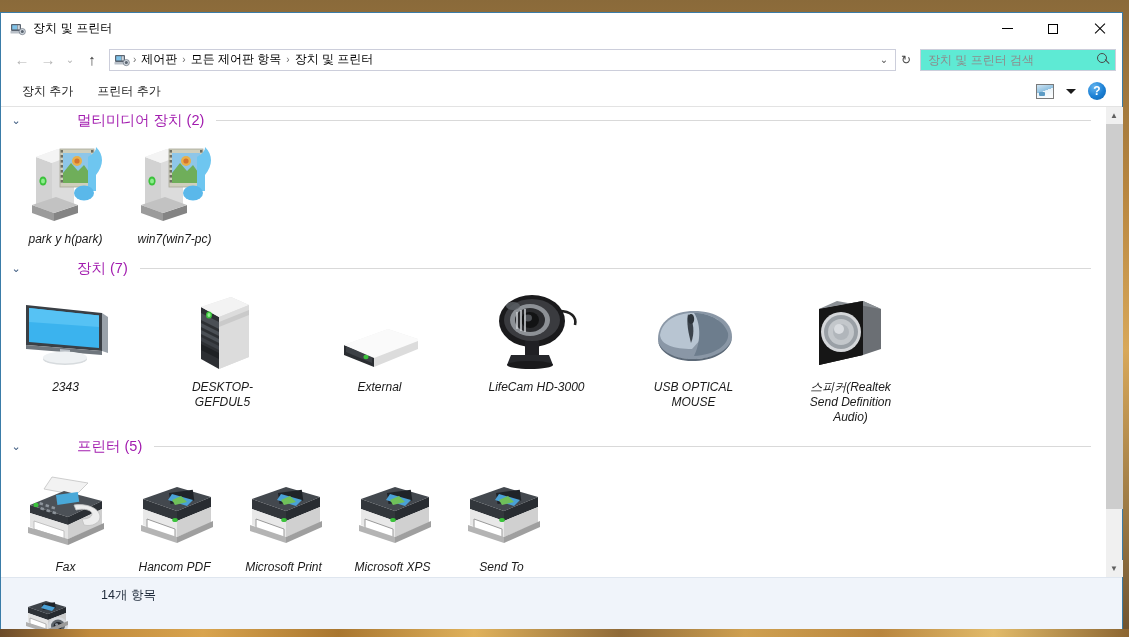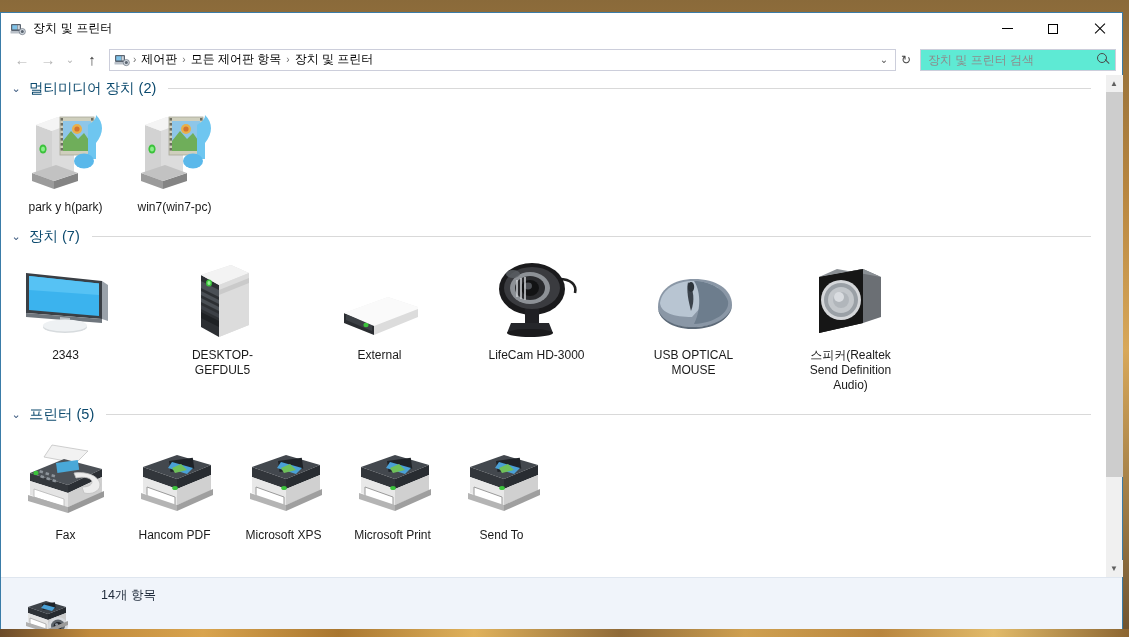--- a/index.html
+++ b/index.html
@@ -132,28 +132,29 @@
     overflow: hidden; background: #fff;
     padding: 0 0 0 0;
   }
   .sectionhdr {
     display: flex; align-items: center;
     height: 26px; margin: 0 14px 0 8px; gap: 6px;
   }
   .sect-chevron {
     width: 14px; text-align: center; color: #3d5b80; font-size: 11px; line-height: 1;
   }
-  .sect-title { font-size: 14.5px; color: #0c4a6e; white-space: nowrap; }
+  .sect-title { font-size: 14.5px; color: #a21caf; white-space: nowrap; margin-left: 48px; }
   .sect-rule { flex: 1; height: 1px; background: #d9d9d9; margin-left: 6px; }
 
   .grid { display: flex; flex-wrap: wrap; padding-left: 10px; }
   .tile {
     width: 109px; padding: 6px 4px 4px;
     display: flex; flex-direction: column; align-items: center;
     text-align: center;
+    font-style: italic;
   }
   .tile .icon { height: 86px; display: flex; align-items: flex-end; justify-content: center; }
   .tile .label {
     font-size: 12px; color: #1a1a1a; line-height: 15px; margin-top: 5px;
     word-wrap: break-word; width: 100%;
   }
 
   
   .ico { display:block; }
 
@@ -246,20 +247,29 @@
       <span class="addr-caret">⌄</span>
     </div>
     <div class="addr-refresh">↻</div>
 
     <div class="searchbox">
       <input type="text" value="" placeholder="장치 및 프린터 검색" style="">
       <span class="search-icon"></span>
     </div>
   </div>
 
+  <div class="cmdbar">
+    <div class="cmditem">장치 추가</div>
+    <div class="cmditem">프린터 추가</div>
+    <div class="cmdright">
+      <div class="viewicon"></div>
+      <div class="caret-dn"></div>
+      <div class="helpbtn">?</div>
+    </div>
+  </div>
 
   <div class="content-wrap">
     <div class="content">
 
       <div class="sectionhdr">
         <span class="sect-chevron">⌄</span>
         <span class="sect-title">멀티미디어 장치 (2)</span>
         <span class="sect-rule"></span>
       </div>
       <div class="grid" style="margin-top:2px;">
@@ -522,41 +532,41 @@
               <polygon points="47,25 68,31 62,37 43,31" fill="#4aa0d6"></polygon>
               <polygon points="47,31 56,27 62,33 50,36" fill="#6fc05a"></polygon>
               <polygon points="18,40 52,52 52,68 18,56" fill="#e8e8e8"></polygon>
               <polygon points="52,52 86,38 86,54 52,68" fill="#d0d0d0"></polygon>
               <ellipse cx="50" cy="51" rx="2.8" ry="2" fill="#3bc23b"></ellipse>
               <polygon points="22,50 50,60 50,70 22,60" fill="#ffffff" stroke="#9a9a9a" stroke-width="1"></polygon>
               <polygon points="16,56 52,68 52,74 16,62" fill="#b4b4b4"></polygon>
               <polygon points="52,68 88,52 88,58 52,74" fill="#9f9f9f"></polygon>
             </svg>
           </div>
-          <div class="label">Microsoft XPS</div>
+          <div class="label">Microsoft Print</div>
         </div>
 
         <div class="tile">
           <div class="icon">
             <svg class="ico" width="100" height="86" viewBox="0 0 100 86">
               <polygon points="18,30 52,18 86,28 52,42" fill="#43484e"></polygon>
               <polygon points="18,30 52,42 52,52 18,40" fill="#32363b"></polygon>
               <polygon points="52,42 86,28 86,38 52,52" fill="#282c31"></polygon>
               <rect x="44" y="24" width="24" height="11" fill="#1f2328" transform="rotate(-8 44 24)"></rect>
               <polygon points="47,25 68,31 62,37 43,31" fill="#4aa0d6"></polygon>
               <polygon points="47,31 56,27 62,33 50,36" fill="#6fc05a"></polygon>
               <polygon points="18,40 52,52 52,68 18,56" fill="#e8e8e8"></polygon>
               <polygon points="52,52 86,38 86,54 52,68" fill="#d0d0d0"></polygon>
               <ellipse cx="50" cy="51" rx="2.8" ry="2" fill="#3bc23b"></ellipse>
               <polygon points="22,50 50,60 50,70 22,60" fill="#ffffff" stroke="#9a9a9a" stroke-width="1"></polygon>
               <polygon points="16,56 52,68 52,74 16,62" fill="#b4b4b4"></polygon>
               <polygon points="52,68 88,52 88,58 52,74" fill="#9f9f9f"></polygon>
             </svg>
           </div>
-          <div class="label">Microsoft Print</div>
+          <div class="label">Microsoft XPS</div>
         </div>
 
         <div class="tile">
           <div class="icon">
             <svg class="ico" width="100" height="86" viewBox="0 0 100 86">
               <polygon points="18,30 52,18 86,28 52,42" fill="#43484e"></polygon>
               <polygon points="18,30 52,42 52,52 18,40" fill="#32363b"></polygon>
               <polygon points="52,42 86,28 86,38 52,52" fill="#282c31"></polygon>
               <rect x="44" y="24" width="24" height="11" fill="#1f2328" transform="rotate(-8 44 24)"></rect>
               <polygon points="47,25 68,31 62,37 43,31" fill="#4aa0d6"></polygon>

